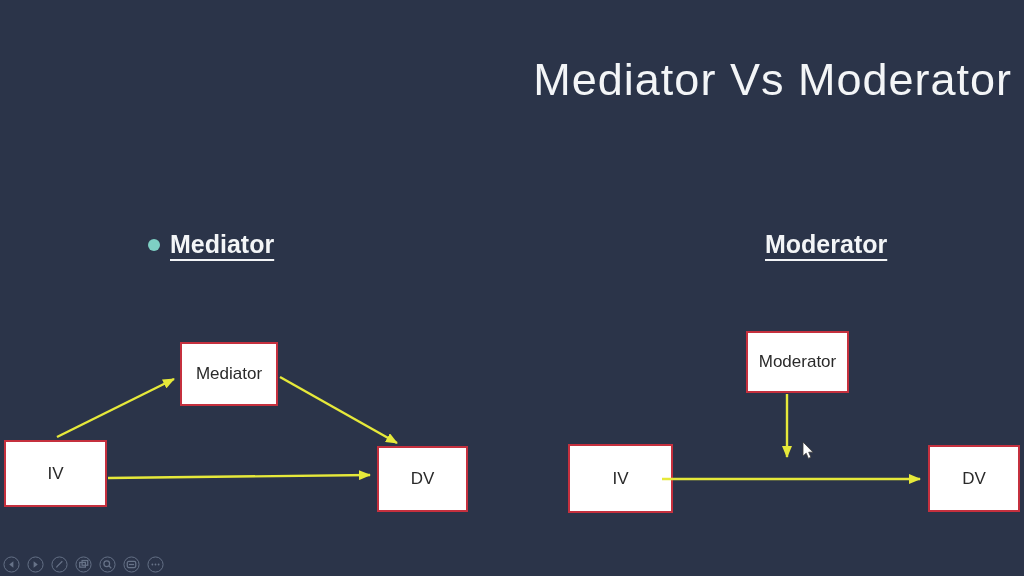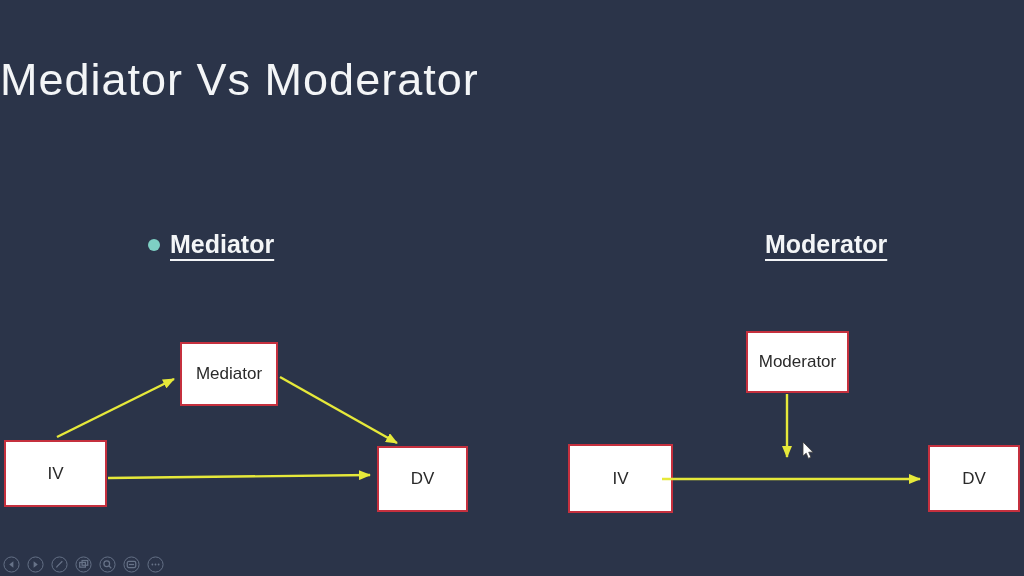--- a/index.html
+++ b/index.html
@@ -3,21 +3,21 @@
 <meta charset="utf-8">
 <style>
   :root{
     --background:#2b3449; --box-fill:#ffffff; --box-border:#c5303e;
     --box-text:#2a2a2a; --arrow:#e6e93a; --bullet:#7ed0c4;
     --text:#f3f5f7; --toolbar-icon:#7c889e;
   }
   html,body{margin:0;padding:0;background:var(--background);}
   .stage{position:relative;width:1024px;height:576px;background:var(--background);
     overflow:hidden;font-family:"Liberation Sans",sans-serif;}
-  .slide-title{position:absolute;left:0;top:54px;width:1012px;text-align:left;
+  .slide-title{position:absolute;left:0;top:54px;width:1012px;text-align:right;
     color:var(--text);font-size:45px;font-weight:400;letter-spacing:1px;}
   .heading{position:absolute;color:var(--text);font-size:25px;font-weight:700;
     text-decoration:underline;text-underline-offset:6px;text-decoration-thickness:2px;}
   .heading-row{position:absolute;left:148px;top:230px;display:flex;align-items:center;gap:10px;}
   .bullet-dot{width:12px;height:12px;border-radius:50%;background:var(--bullet);flex:0 0 auto;}
   .heading-row .heading{position:static;}
   .node{position:absolute;background:var(--box-fill);border:2.5px solid var(--box-border);
     box-sizing:border-box;display:flex;align-items:center;justify-content:center;
     color:var(--box-text);font-size:17px;}
   .arrows{position:absolute;left:0;top:0;pointer-events:none;}

